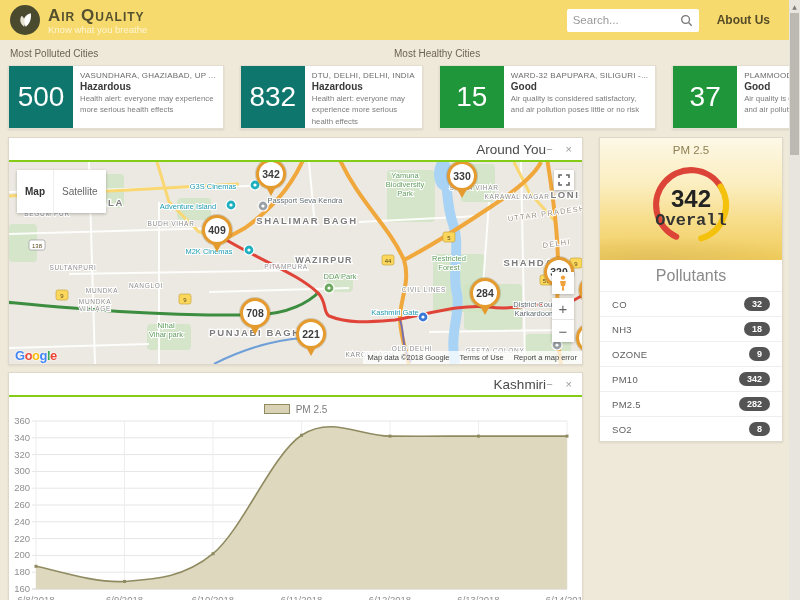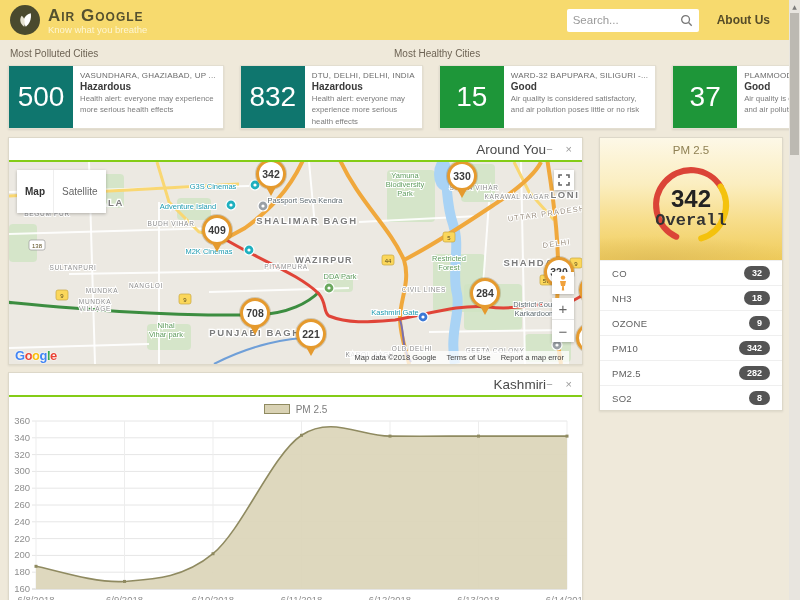--- a/index.html
+++ b/index.html
@@ -65,21 +65,21 @@
   .map-type div:first-child { font-weight:bold; color:#333; border-right:1px solid #eee; }
   .map-ctl { position:absolute; z-index:6; background:#fff; box-shadow:0 1px 3px rgba(0,0,0,.25); }
   .fullscreen-btn { right:8px; top:8px; width:20px; height:20px; display:flex;
                     align-items:center; justify-content:center; cursor:pointer; }
   .zoom-ctl { right:8px; bottom:22px; width:22px; }
   .zoom-ctl div { height:22px; display:flex; align-items:center; justify-content:center;
                   font-size:15px; color:#666; cursor:pointer; }
   .zoom-ctl div:first-child { border-bottom:1px solid #e6e6e6; }
   .pegman-btn { right:8px; bottom:70px; width:22px; height:22px; display:flex;
                 align-items:center; justify-content:center; cursor:pointer; }
-  .map-attrib { position:absolute; right:13px; bottom:0; left:0; height:13px; z-index:5;
+  .map-attrib { position:absolute; right:0; bottom:0; left:0; height:13px; z-index:5;
                 display:flex; justify-content:space-between; align-items:flex-end; pointer-events:none; }
   .google-logo { font-size:13px; font-weight:bold; margin:0 0 1px 6px; letter-spacing:-.5px;
                  text-shadow:0 0 2px #fff,0 0 2px #fff; pointer-events:auto; cursor:pointer; }
   .attrib-right { background:rgba(255,255,255,.75); font-size:7.5px; color:#444;
                   display:flex; gap:10px; padding:2px 5px; pointer-events:auto; }
   .attrib-right span { cursor:pointer; }
 
   
   .gauge-section { height:122px; position:relative; text-align:center;
                    background:linear-gradient(180deg,#fdf8e7 0%,#fbeec0 38%,#f7dd8a 68%,#f0cc5a 100%); }
@@ -129,21 +129,21 @@
 
 <header class="app-header">
   <div class="logo-group">
     <div class="logo-circle">
       <svg width="20" height="20" viewBox="0 0 24 24">
         <path d="M13 20 C8 13 11 6 19 4 C20 12 17 17 13 20 Z" fill="#fff"></path>
         <path d="M11 20 C6 17 5 11 8 7 C12 10 13 15 11 20 Z" fill="#f2efdf" opacity=".92"></path>
       </svg>
     </div>
     <div>
-      <div class="app-title">Air Google</div>
+      <div class="app-title">Air Quality</div>
       <div class="app-subtitle">Know what you breathe</div>
     </div>
   </div>
   <div class="header-right">
     <div class="search-box">
       <input placeholder="Search..." style="">
       <svg width="13" height="13" viewBox="0 0 14 14">
         <circle cx="6" cy="6" r="4.2" fill="none" stroke="#777" stroke-width="1.4"></circle>
         <line x1="9.2" y1="9.2" x2="12.6" y2="12.6" stroke="#777" stroke-width="1.4"></line>
       </svg>
@@ -470,20 +470,21 @@
             <svg width="96" height="96" viewBox="0 0 110 110">
               <path d="M38.1,91.3 A40,40 0 1 1 88.9,33.8" fill="none" stroke="#db4437" stroke-width="7" stroke-linecap="round"></path>
               <path d="M88.9,33.8 A40,40 0 0 1 66.7,93.3" fill="none" stroke="#f4c20d" stroke-width="7" stroke-linecap="round"></path>
             </svg>
             <div class="gauge-text">
               <div class="gauge-value">342</div>
               <div class="gauge-label">Overall</div>
             </div>
           </div>
         </div>
+        <div class="pollutants-title">Pollutants</div>
         <div id="pollutants">
             <div class="poll-row">
               <div class="poll-name">CO</div>
               <div class="poll-badge">32</div>
             </div>
             <div class="poll-row">
               <div class="poll-name">NH3</div>
               <div class="poll-badge">18</div>
             </div>
             <div class="poll-row">

